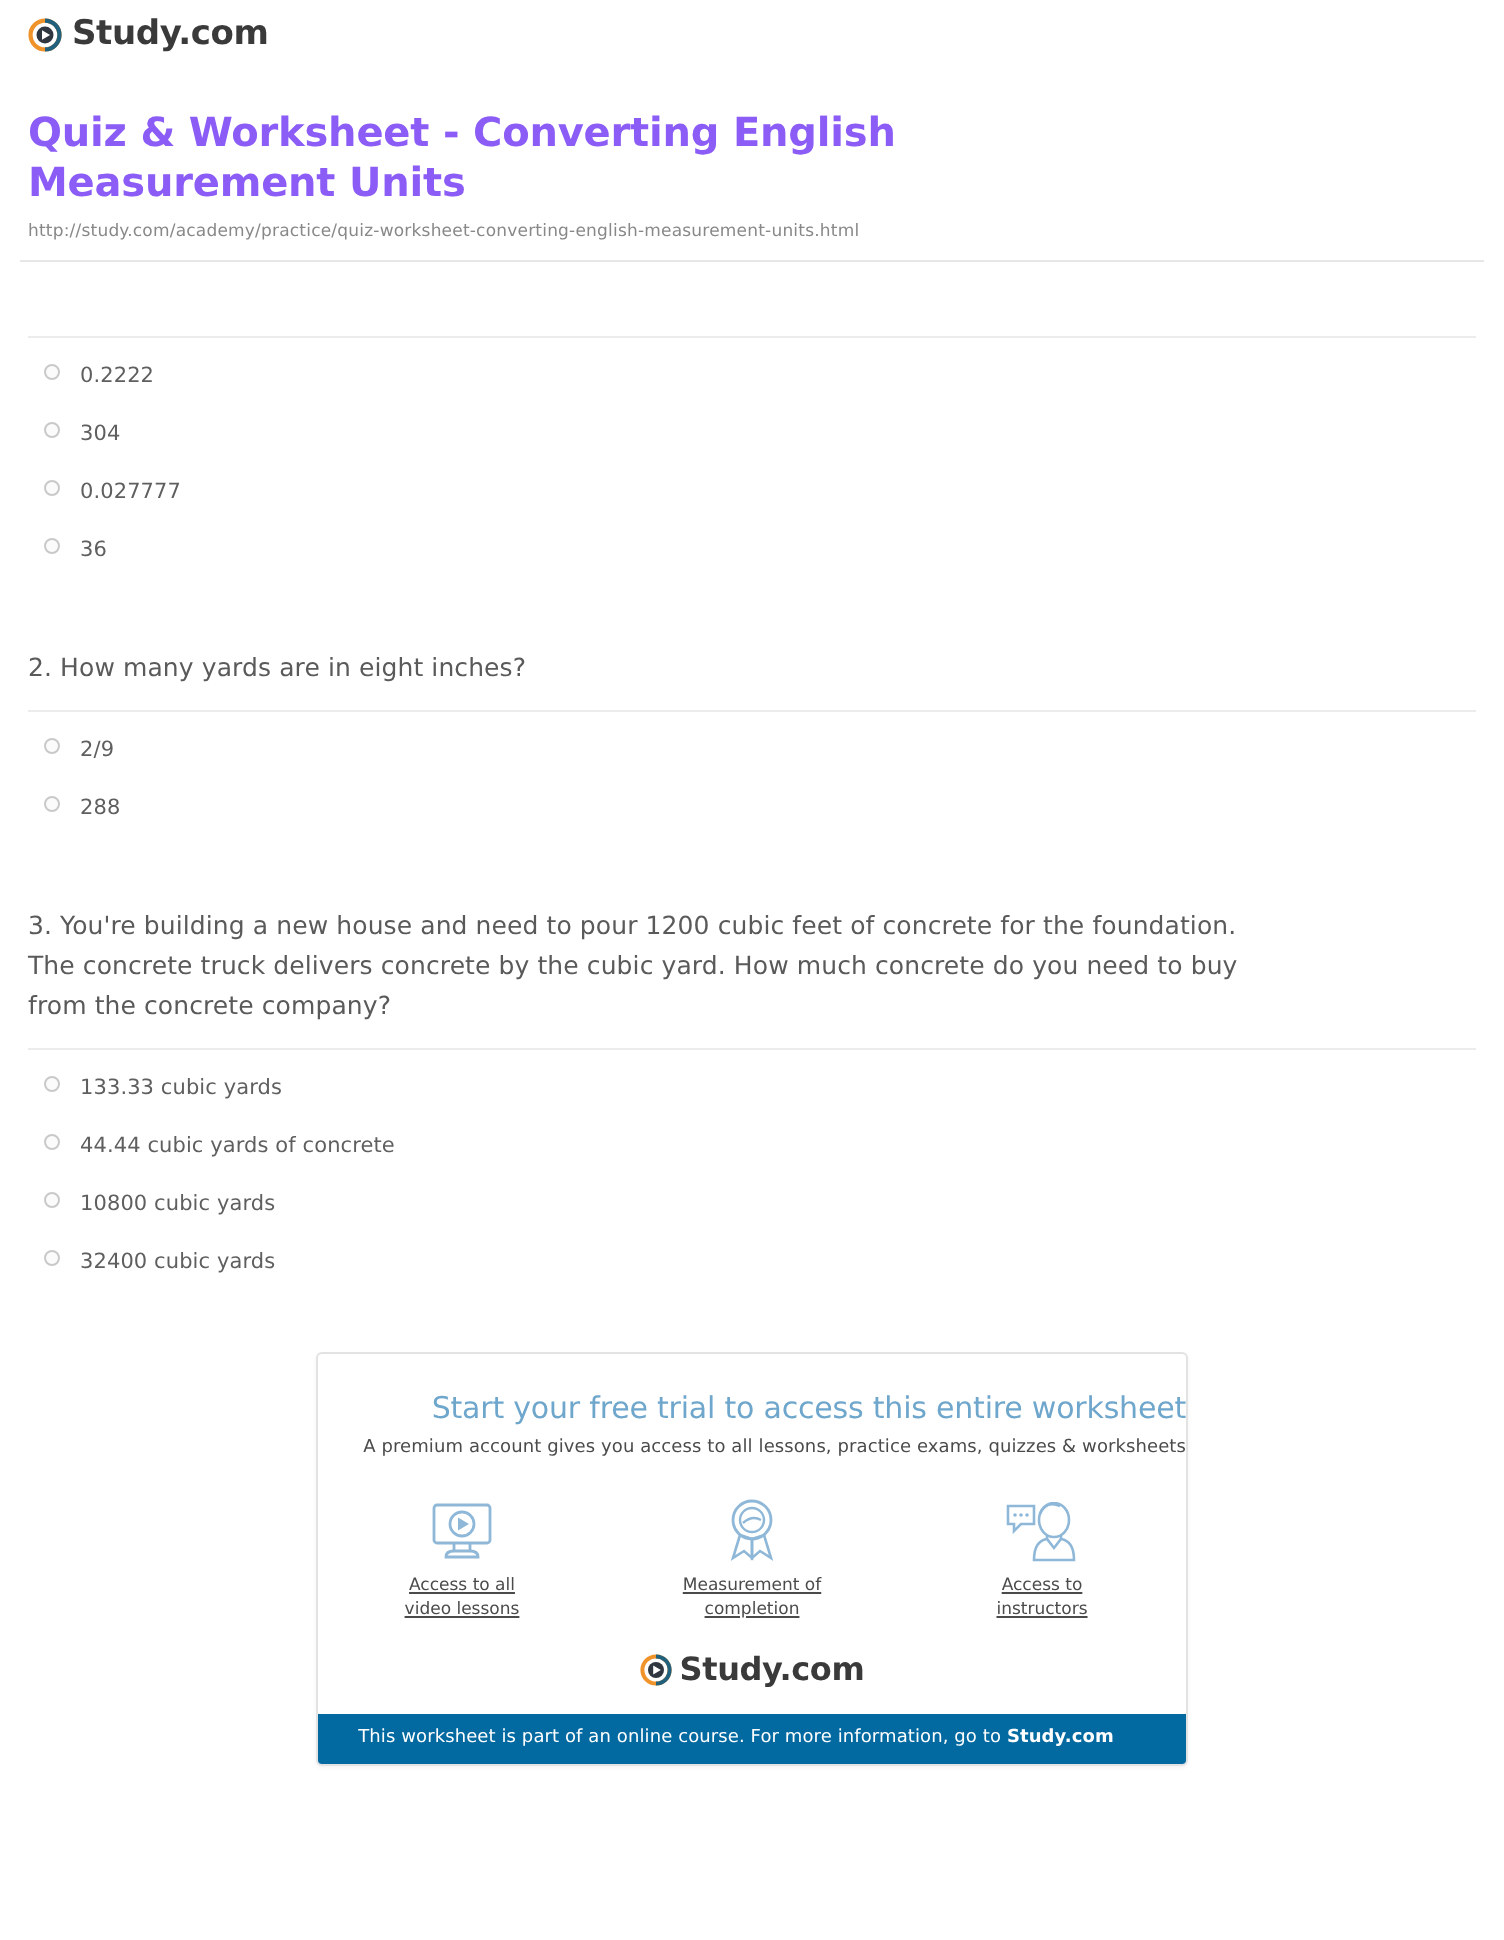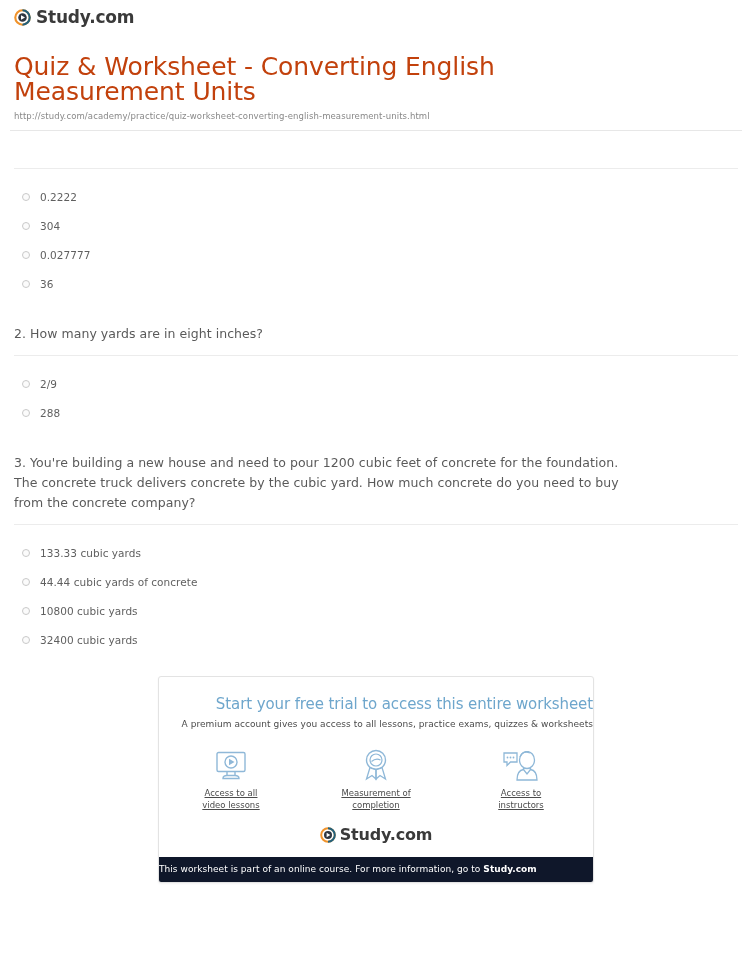--- a/index.html
+++ b/index.html
@@ -39,24 +39,24 @@
     color: #3a3a3a;
     letter-spacing: -0.2px;
     line-height: 1;
   }
 
   .title-block {
     padding: 28px 2px 0 4px;
   }
   h1.worksheet-title {
     margin: 0;
-    font-size: 25px;
+    font-size: 20px;
     line-height: 25px;
-    font-weight: 400;
-    color: #c2410c;
+    font-weight: 700;
+    color: #8b5cf6;
     letter-spacing: -0.1px;
     max-width: 530px;
   }
   .worksheet-url {
     margin-top: 7px;
     font-size: 8.5px;
     color: #888888;
     letter-spacing: 0.1px;
   }
   .header-rule {
@@ -82,21 +82,21 @@
   .question-rule {
     margin-top: 11px;
     height: 1px;
     background: #ececec;
   }
   .options {
     padding-top: 13px;
   }
   .option-row {
     display: flex;
-    align-items: center;
+    align-items: flex-start;
     gap: 10px;
     height: 29px;
   }
   .radio {
     width: 8px;
     height: 8px;
     border-radius: 50%;
     border: 1px solid #c9c9c9;
     background: #fbfbfb;
     flex: 0 0 auto;
@@ -161,23 +161,23 @@
   }
   .promo-logo {
     display: flex;
     align-items: center;
     justify-content: center;
     gap: 4px;
     padding: 16px 0 14px 0;
   }
   .promo-logo .logo-word { font-size: 16px; }
   .promo-banner {
-    background: #0f172a;
+    background: #0369a1;
     color: #ffffff;
-    text-align: left;
+    text-align: center;
     font-size: 9px;
     padding: 7px 16px 8px 0;
     letter-spacing: 0.05px;
   }
   .promo-banner b { font-weight: 700; }
 
   
   .footer {
     text-align: center;
     font-size: 7.5px;

